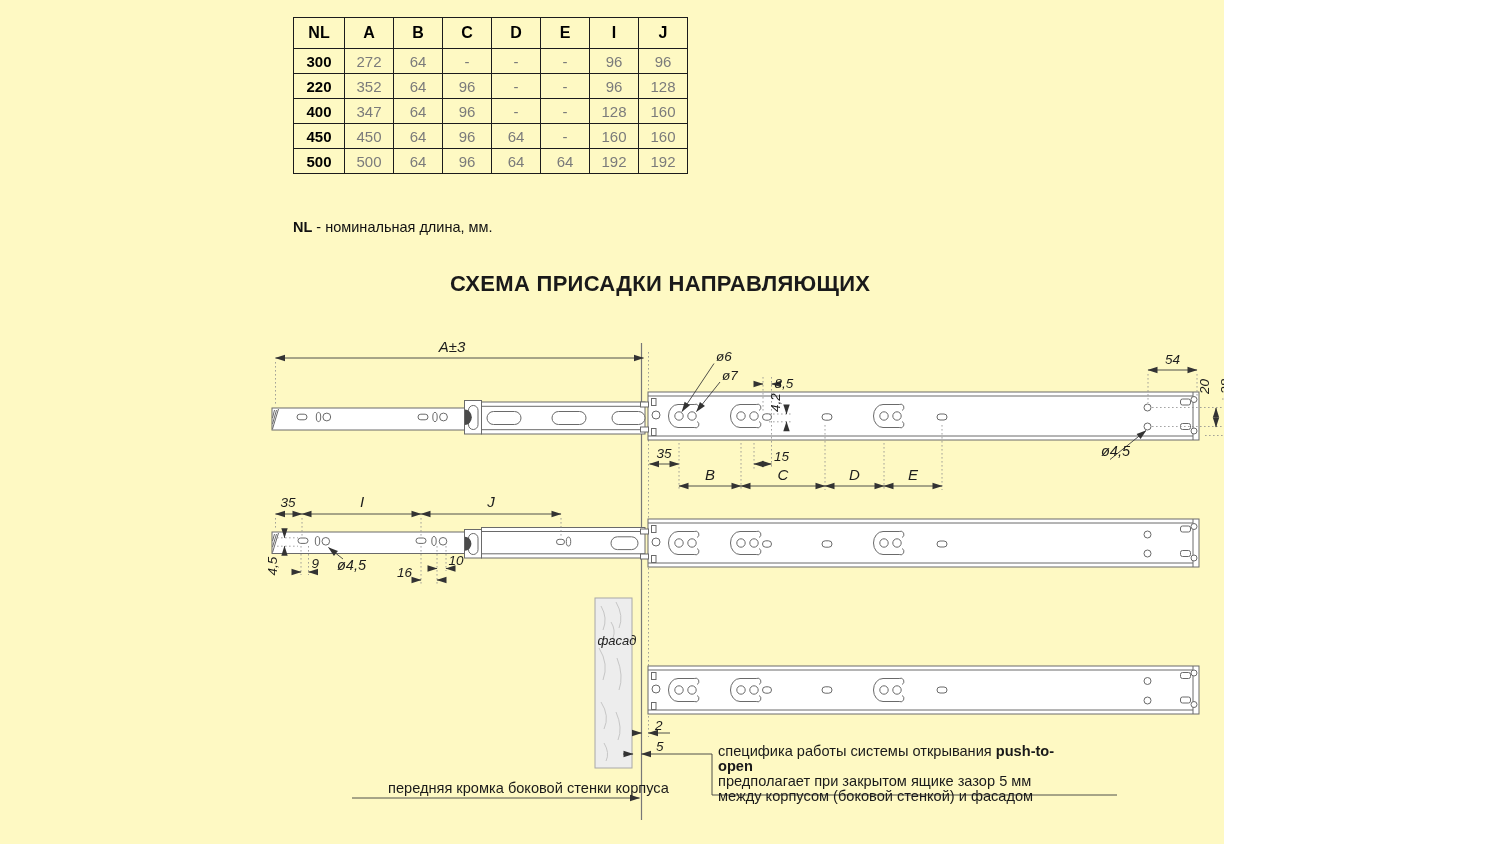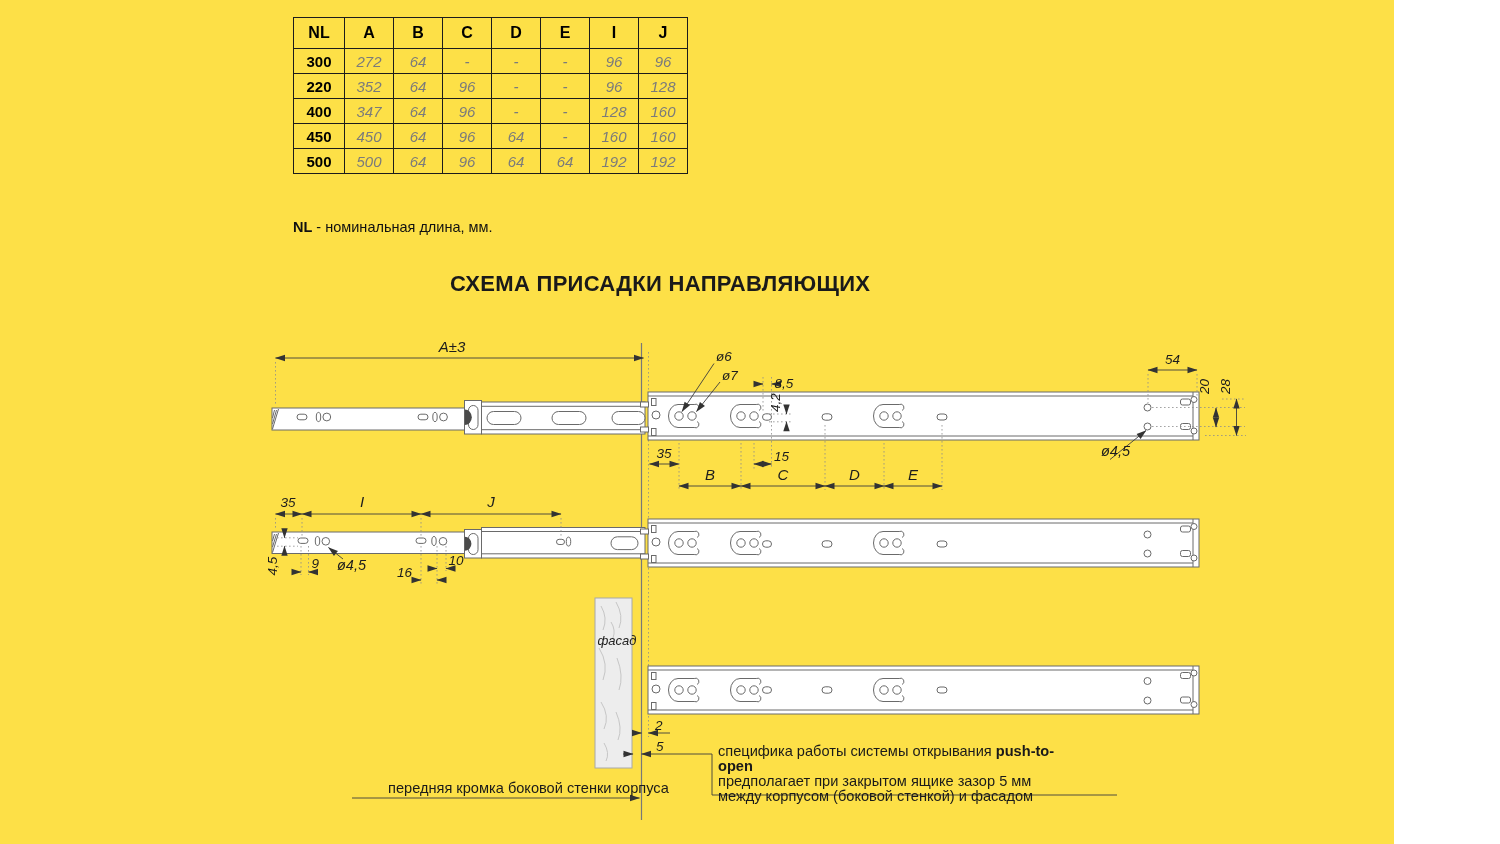--- a/index.html
+++ b/index.html
@@ -1,26 +1,26 @@
 <!DOCTYPE html>
 <html><head>
 <meta charset="utf-8">
 <style>
   html,body{margin:0;padding:0;background:#fff;}
-  .stage{position:relative;width:1394px;height:844px;background:#fde047;overflow:hidden;
+  .stage{position:relative;width:1224px;height:844px;background:#fef9c3;overflow:hidden;
          font-family:"Liberation Sans",sans-serif;color:#111;}
   
   table.dims{position:absolute;left:293px;top:17px;border-collapse:collapse;table-layout:fixed;}
   table.dims th,table.dims td{border:1px solid #1c1c1c;width:48px;text-align:center;padding:0;
          font-size:15px;vertical-align:middle;}
   table.dims th.c0,table.dims td.c0{width:50px;}
   table.dims thead th{height:30px;font-weight:bold;color:#000;font-size:16px;}
   table.dims tbody td{height:24px;}
   td.rowhead{font-weight:bold;color:#000;}
-  td.num{color:#7b7b7b;font-style:italic;}
+  td.num{color:#7b7b7b;}
   .caption{position:absolute;left:293px;top:182px;font-size:14.5px;color:#111;margin-top:37px;}
   .caption b{font-weight:bold;}
   .main-title{position:absolute;left:450px;top:271px;width:590px;
       font-size:22px;font-weight:bold;letter-spacing:.3px;color:#1a1a1a;white-space:nowrap;}
   .note{position:absolute;left:718px;top:744px;width:370px;font-size:14.6px;line-height:14.9px;color:#1a1a1a;}
   .note b{font-weight:bold;}
   .front-edge{position:absolute;left:388px;top:780px;font-size:14.6px;color:#1a1a1a;white-space:nowrap;}
   svg.draw{position:absolute;left:0;top:0;}
   
   .rail{stroke:#6a6a6a;stroke-width:1;fill:#fff;}

